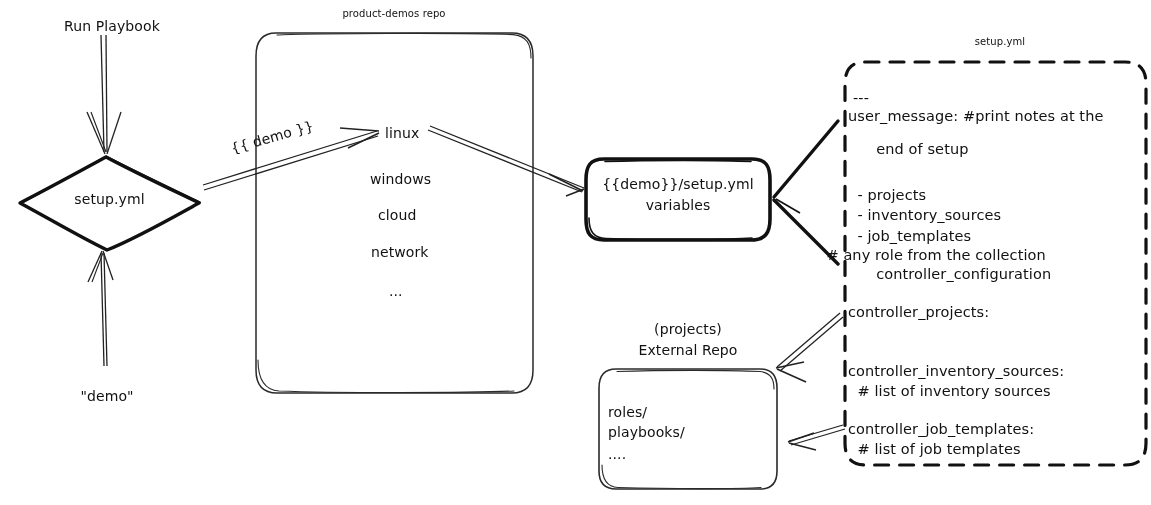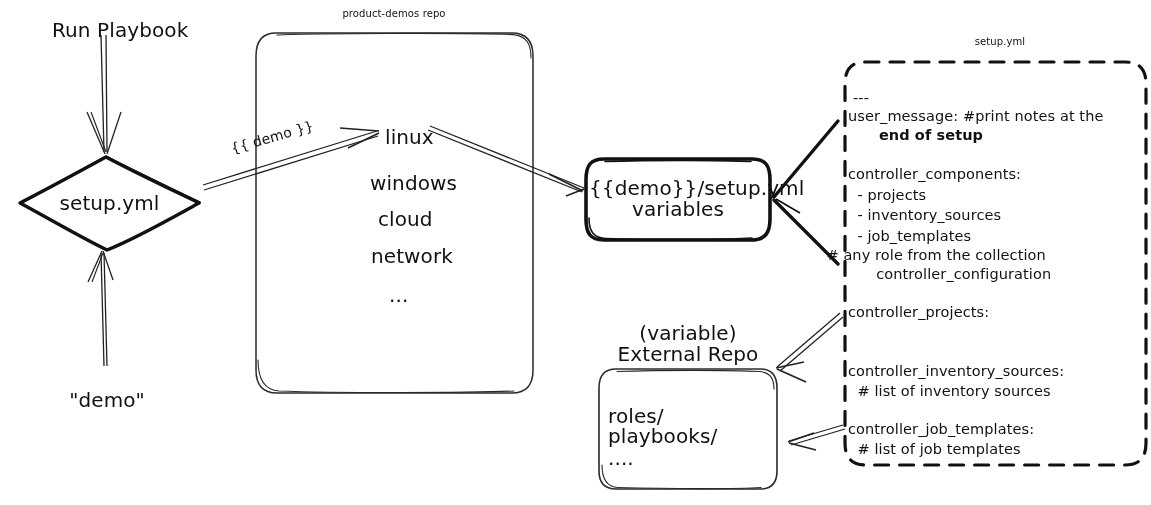--- a/index.html
+++ b/index.html
@@ -24,21 +24,21 @@
   }
   .lbl {
     position: absolute;
     color: #111111;
     font-family: "DejaVu Sans", sans-serif;
     white-space: pre;
     line-height: 1.28;
     letter-spacing: 0.1px;
   }
   .t-title   { font-size: 10px; }
-  .t-node    { font-size: 20px; }
+  .t-node    { font-size: 14px; }
   .t-code    { font-size: 14.5px; }
   .t-small   { font-size: 14px; }
   .center    { text-align: center; }
 </style>
 </head>
 <body>
 
 <div id="canvas">
 
   <svg class="layer" viewBox="0 0 1151 505">
@@ -144,35 +144,34 @@
 
   <div class="lbl t-node" style="left:385px; top:125px;">linux</div>
   <div class="lbl t-node" style="left:370px; top:171px;">windows</div>
   <div class="lbl t-node" style="left:378px; top:207px;text-align:right;">cloud</div>
   <div class="lbl t-node" style="left:371px; top:244px;">network</div>
   <div class="lbl t-node" style="left:389px; top:283px;">...</div>
 
   <div class="lbl t-node center" style="left:589px; top:176px; width:178px;">{{demo}}/setup.yml</div>
   <div class="lbl t-node center" style="left:589px; top:197px; width:178px;">variables</div>
 
-  <div class="lbl t-node center" style="left:608px; top:321px; width:160px;">(variable)</div>
+  <div class="lbl t-node center" style="left:608px; top:321px; width:160px;">(projects)</div>
   <div class="lbl t-node center" style="left:608px; top:342px; width:160px;">External Repo</div>
 
   <div class="lbl t-node" style="left:608px; top:404px;">roles/</div>
   <div class="lbl t-node" style="left:608px; top:424px;">playbooks/</div>
   <div class="lbl t-node" style="left:608px; top:446px;">....</div>
 
   <div class="lbl t-title center" style="left:930px; top:36px; width:140px;">setup.yml</div>
 
   <div class="lbl t-code" style="left:853px; top:89px;">---</div>
 
   <div class="lbl t-code" style="left:848px; top:107px;">user_message: #print notes at the</div>
-  <div class="lbl t-code" style="left:848px; top:126px;font-weight:bold;">      end of setup</div>
+  <div class="lbl t-code" style="left:848px; top:140px;">      end of setup</div>
 
-  <div class="lbl t-code" style="left:848px; top:165px;">controller_components:</div>
   <div class="lbl t-code" style="left:848px; top:186px;">  - projects</div>
   <div class="lbl t-code" style="left:848px; top:206px;">  - inventory_sources</div>
   <div class="lbl t-code" style="left:848px; top:227px;">  - job_templates</div>
   <div class="lbl t-code" style="left:817px; top:246px;">  # any role from the collection</div>
   <div class="lbl t-code" style="left:848px; top:265px;">      controller_configuration</div>
 
   <div class="lbl t-code" style="left:848px; top:303px;">controller_projects:</div>
 
   <div class="lbl t-code" style="left:848px; top:362px;">controller_inventory_sources:</div>
   <div class="lbl t-code" style="left:848px; top:382px;">  # list of inventory sources</div>

